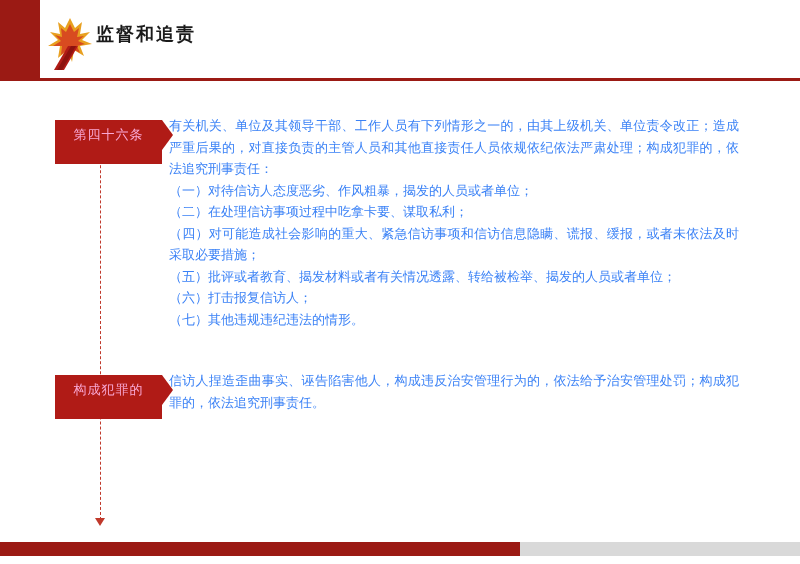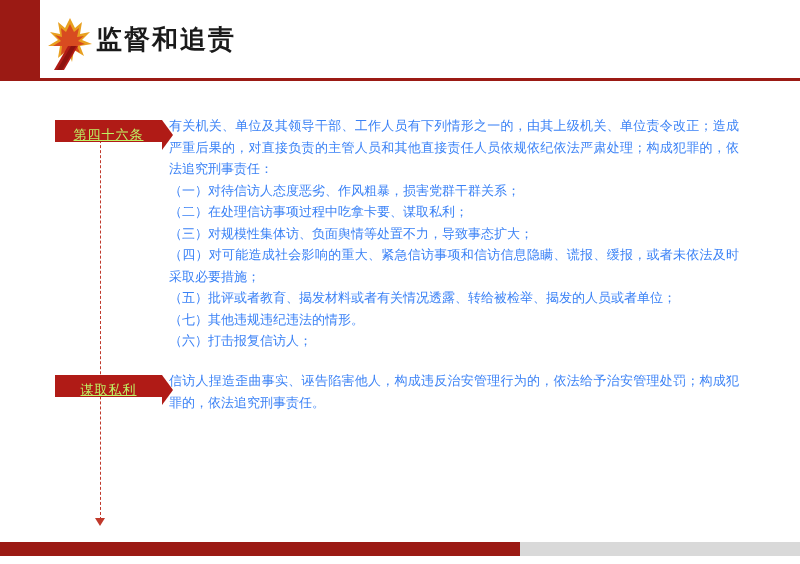--- a/index.html
+++ b/index.html
@@ -36,21 +36,21 @@
     left: 0;
     top: 78px;
     width: 800px;
     height: 3px;
     background: #9b1a14;
   }
   .header-title {
     position: absolute;
     left: 96px;
     top: 22px;
-    font-size: 26px;
+    font-size: 18px;
     font-weight: bold;
     color: #1a1a1a;
     letter-spacing: 2px;
   }
   .torch {
     position: absolute;
     left: 44px;
     top: 16px;
     width: 52px;
     height: 56px;
@@ -78,28 +78,27 @@
 
   
   .article {
     position: absolute;
   }
   .tag {
     position: absolute;
     left: 0;
     top: 0;
     width: 107px;
-    height: 22px;
+    height: 44px;
     background: #b01b16;
-    color: #bef264;
+    color: #f9a8d4;
     font-size: 13px;
     line-height: 30px;
     text-align: center;
     letter-spacing: 1px;
-    text-decoration: underline;
   }
   .tag::after {
     content: "";
     position: absolute;
     right: -11px;
     top: 0;
     width: 0;
     height: 0;
     border-top: 15px solid transparent;
     border-bottom: 15px solid transparent;
@@ -172,32 +171,31 @@
   <div class="header-title">监督和追责</div>
 </div>
 
 <div class="timeline"></div>
 <div class="timeline-arrow"></div>
 
 <div class="article" style="left:55px; top:120px; width:700px;">
   <div class="tag">第四十六条</div>
   <div class="body-text">
     <p class="indent">有关机关、单位及其领导干部、工作人员有下列情形之一的，由其上级机关、单位责令改正；造成严重后果的，对直接负责的主管人员和其他直接责任人员依规依纪依法严肃处理；构成犯罪的，依法追究刑事责任：</p>
-    <p>（一）对待信访人态度恶劣、作风粗暴，损害党群干群关系；</p>
+    <p>（一）对待信访人态度恶劣、作风粗暴，揭发的人员或者单位；</p>
     <p>（二）在处理信访事项过程中吃拿卡要、谋取私利；</p>
-    <p>（三）对规模性集体访、负面舆情等处置不力，导致事态扩大；</p>
     <p>（四）对可能造成社会影响的重大、紧急信访事项和信访信息隐瞒、谎报、缓报，或者未依法及时采取必要措施；</p>
     <p>（五）批评或者教育、揭发材料或者有关情况透露、转给被检举、揭发的人员或者单位；</p>
+    <p>（六）打击报复信访人；</p>
     <p>（七）其他违规违纪违法的情形。</p>
-    <p>（六）打击报复信访人；</p>
   </div>
 </div>
 
 <div class="article" style="left:55px; top:375px; width:700px;">
-  <div class="tag">谋取私利</div>
+  <div class="tag">构成犯罪的</div>
   <div class="body-text">
     <p>信访人捏造歪曲事实、诬告陷害他人，构成违反治安管理行为的，依法给予治安管理处罚；构成犯罪的，依法追究刑事责任。</p>
   </div>
 </div>
 
 <div class="footer">
   <div class="footer-grey"></div>
   <div class="footer-red"></div>
   <div class="footer-white"></div>
 </div>

